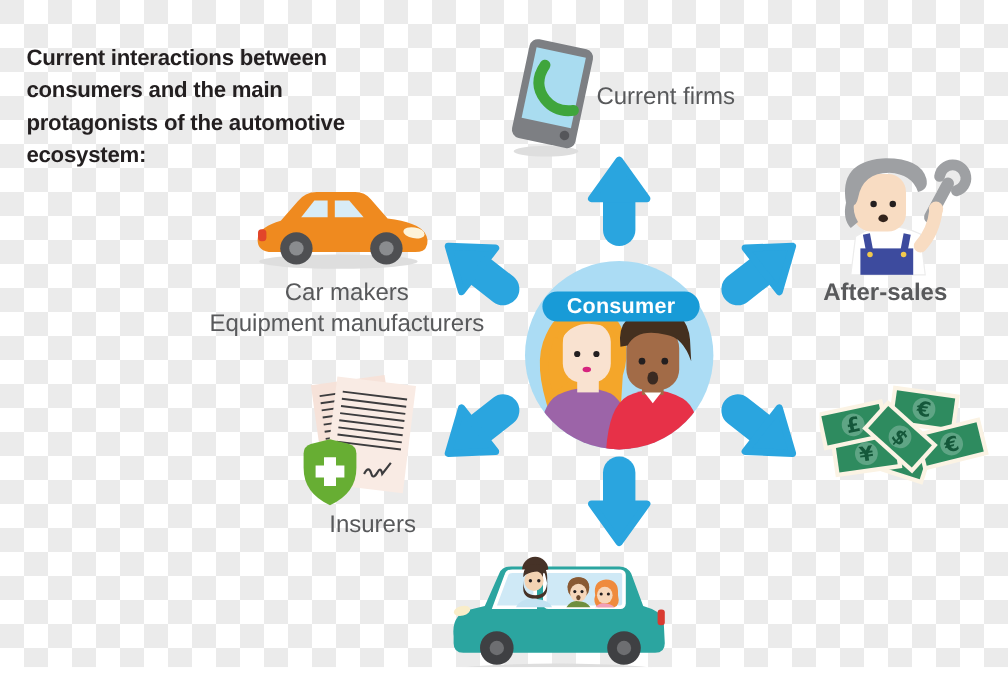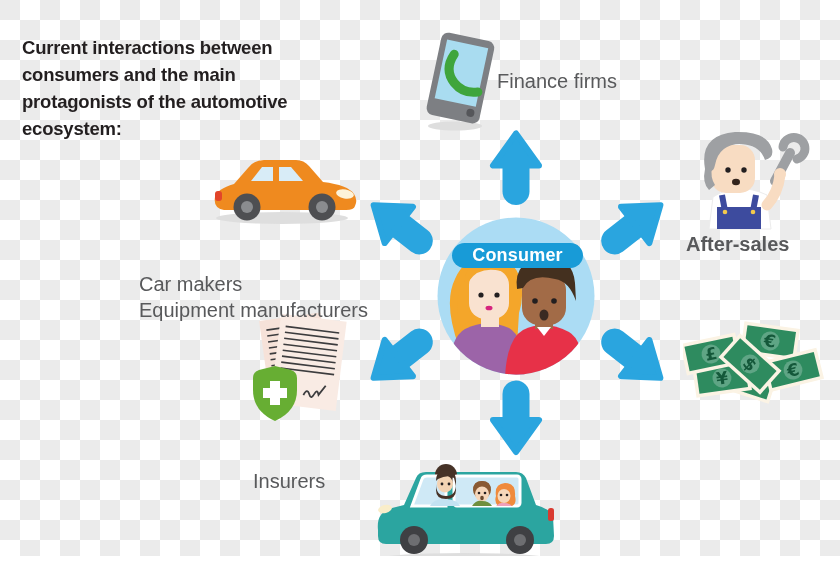--- a/index.html
+++ b/index.html
@@ -14,22 +14,22 @@
     position:absolute;left:22px;top:34px;width:330px;
     font-weight:bold;font-size:18.5px;line-height:27px;letter-spacing:-0.2px;
     color:var(--title-color);white-space:pre-line;
   }
   .node-label{
     position:absolute;font-size:20px;line-height:26px;
     color:var(--label-color);white-space:pre-line;
   }
   .lbl-digital{left:497px;top:68px;}
   .lbl-after{left:686px;top:231px;font-weight:bold;}
-  .lbl-carmakers{left:139px;top:231px;width:300px;text-align:left;margin-top:40px;}
-  .lbl-insurers{left:253px;top:424px;width:115px;margin-top:44px;}
+  .lbl-carmakers{left:139px;top:231px;width:300px;text-align:center;}
+  .lbl-insurers{left:253px;top:424px;width:115px;text-align:center;}
   .lbl-finance{left:671px;top:399px;}
   .lbl-mobility{left:568px;top:481px;width:100px;}
   .icon-svg{position:absolute;}
   .arrow-shaft{stroke:var(--arrow-blue);stroke-width:27;stroke-linecap:round;fill:none;}
   .arrow-head{fill:var(--arrow-blue);stroke:var(--arrow-blue);stroke-width:6;stroke-linejoin:round;}
   .consumer-pill{
     position:absolute;left:452px;top:243px;width:131px;height:25px;
     background:var(--pill-blue);border-radius:13px;
     color:#ffffff;font-weight:bold;font-size:18px;line-height:25px;text-align:center;
     letter-spacing:0.2px;
@@ -231,19 +231,19 @@
     <circle cx="139" cy="47" r="1.3" fill="#231f20"></circle>
     <path d="M128 58 Q132 54 136 55 Q141 55 144 58 Z" fill="#f0a0ba"></path>
     <rect x="180" y="60" width="6" height="13" rx="2.5" fill="#d93a30"></rect>
     <ellipse cx="17" cy="61" rx="7" ry="4" fill="#f9edc9" transform="rotate(-14 17 61)"></ellipse>
     <circle cx="46" cy="92" r="14" fill="#3f4043"></circle>
     <circle cx="46" cy="92" r="6" fill="#6d6e71"></circle>
     <circle cx="152" cy="92" r="14" fill="#3f4043"></circle>
     <circle cx="152" cy="92" r="6" fill="#6d6e71"></circle>
   </svg>
 
-  <div class="node-label lbl-digital">Finance firms</div>
+  <div class="node-label lbl-digital">Current firms</div>
   <div class="node-label lbl-after">After-sales</div>
   <div class="node-label lbl-carmakers">Car makers
 Equipment manufacturers</div>
   <div class="node-label lbl-insurers">Insurers</div>
 
 </div>
 
 </body></html>

